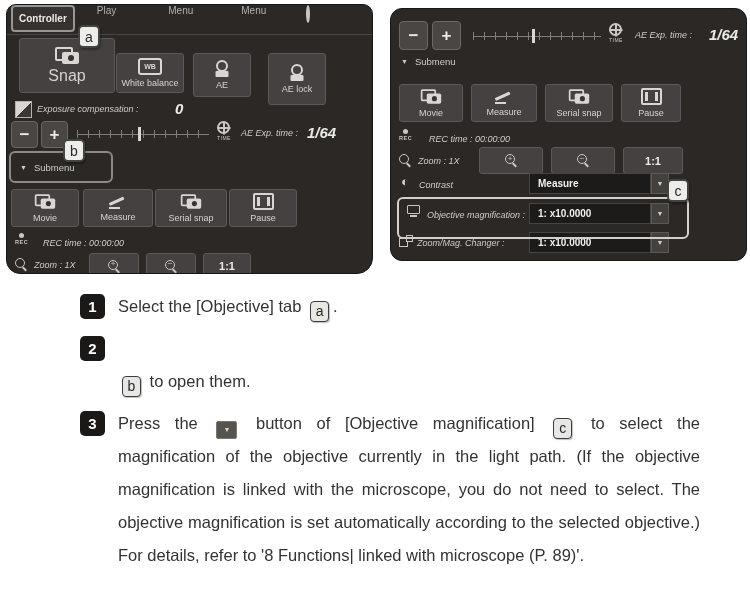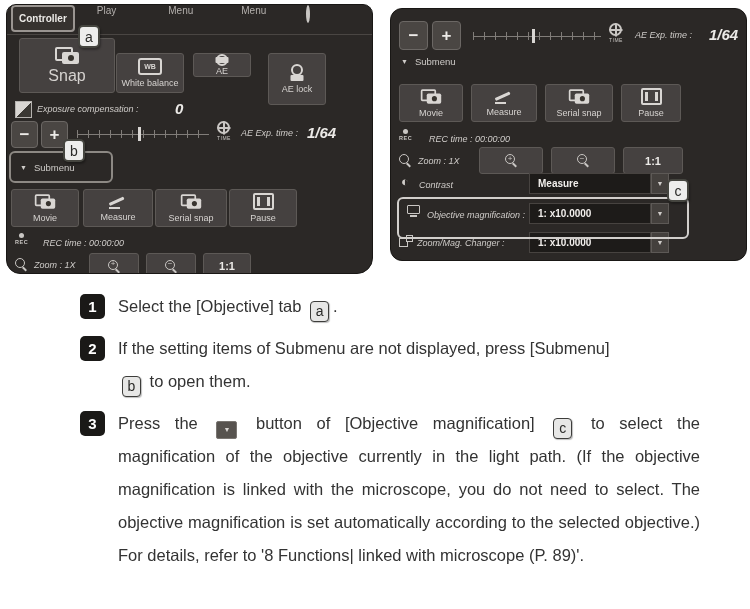--- a/index.html
+++ b/index.html
@@ -129,21 +129,21 @@
           <span class="back"></span>
           <span class="front"></span>
           <span class="lens"></span>
         </span>
       <span>Snap</span>
     </div>
     <div class="pbtn" style="left:109px;top:48px;width:68px;height:40px">
       <span class="ic-wb">WB</span>
       <span>White balance</span>
     </div>
-    <div class="pbtn" style="left:186px;top:48px;width:58px;height:24px">
+    <div class="pbtn" style="left:186px;top:48px;width:58px;height:44px">
       <span class="ic-ae"></span>
       <span>AE</span>
     </div>
     <div class="pbtn" style="left:261px;top:48px;width:58px;height:52px">
       <span class="ic-ae"></span>
       <span>AE lock</span>
     </div>
 
     <span class="ic-exp" style="left:8px;top:96px"></span>
     <span class="rowlabel" style="left:30px;top:96px">Exposure compensation :</span>
@@ -318,19 +318,19 @@
   </section>
 </div>
 
 <div class="steps">
   <div class="step">
     <span class="stepnum">1</span>
     <p class="steptext"><span>Select the [Objective] tab </span><span class="badge-inline">a</span><span>.</span></p>
   </div>
   <div class="step">
     <span class="stepnum">2</span>
-    <p class="steptext"><span>If the setting items of Submenu are not displayed, press [Submenu]</span><br><span class="badge-inline">b</span><span> to open them.</span></p>
+    <p class="steptext"><br><span class="badge-inline">b</span><span> to open them.</span></p>
   </div>
   <div class="step">
     <span class="stepnum">3</span>
     <p class="steptext justify"><span>Press the </span><span class="dd-inline">▼</span><span> button of [Objective magnification] </span><span class="badge-inline">c</span><span> to select the magnification of the objective currently in the light path. (If the objective magnification is linked with the microscope, you do not need to select. The objective magnification is set automatically according to the selected objective.) For details, refer to '8 Functions| linked with microscope (P. 89)'.</span></p>
   </div>
 </div>
 
 </body></html>

